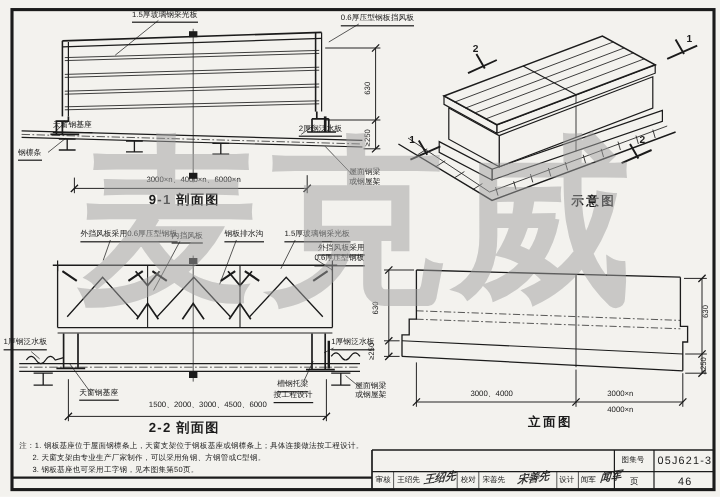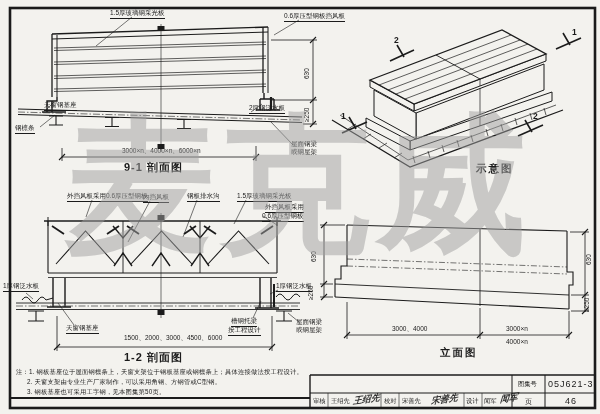--- a/index.html
+++ b/index.html
@@ -261,21 +261,21 @@
 <div class="t co" style="left:265px;top:204px;">外挡风板采用</div>
 <div class="t co" style="left:262px;top:213px;">0.6厚压型钢板</div>
 <div class="t co" style="left:3px;top:283px;">1厚钢泛水板</div>
 <div class="t co" style="left:276px;top:283px;">1厚钢泛水板</div>
 <div class="t co" style="left:66px;top:325px;">天窗钢基座</div>
 <div class="t co" style="left:231px;top:318px;">槽钢托梁</div>
 <div class="t co" style="left:228px;top:327px;">按工程设计</div>
 <div class="t cal" style="left:296px;top:319px;">屋面钢梁</div>
 <div class="t cal" style="left:296px;top:327px;">或钢屋架</div>
 <div class="t dim" style="left:124px;top:335px;">1500、2000、3000、4500、6000</div>
-<div class="t seclbl" style="left:124px;top:352px;">1-2 剖面图</div>
+<div class="t seclbl" style="left:124px;top:352px;">2-2 剖面图</div>
 
 <div class="t note" style="left:16px;top:369px;">注：1. 钢板基座位于屋面钢檩条上，天窗支架位于钢板基座或钢檩条上；具体连接做法按工程设计。</div>
 <div class="t note" style="left:27px;top:379px;">2. 天窗支架由专业生产厂家制作，可以采用角钢、方钢管或C型钢。</div>
 <div class="t note" style="left:27px;top:389px;">3. 钢板基座也可采用工字钢，见本图集第50页。</div>
 
 <div class="t dim rot" style="left:311px;top:262px;">630</div>
 <div class="t dim rot" style="left:308px;top:300px;">≥250</div>
 <div class="t dim rot" style="left:586px;top:265px;">630</div>
 <div class="t dim rot" style="left:584px;top:312px;">≥250</div>
 <div class="t dim" style="left:392px;top:326px;">3000、4000</div>

